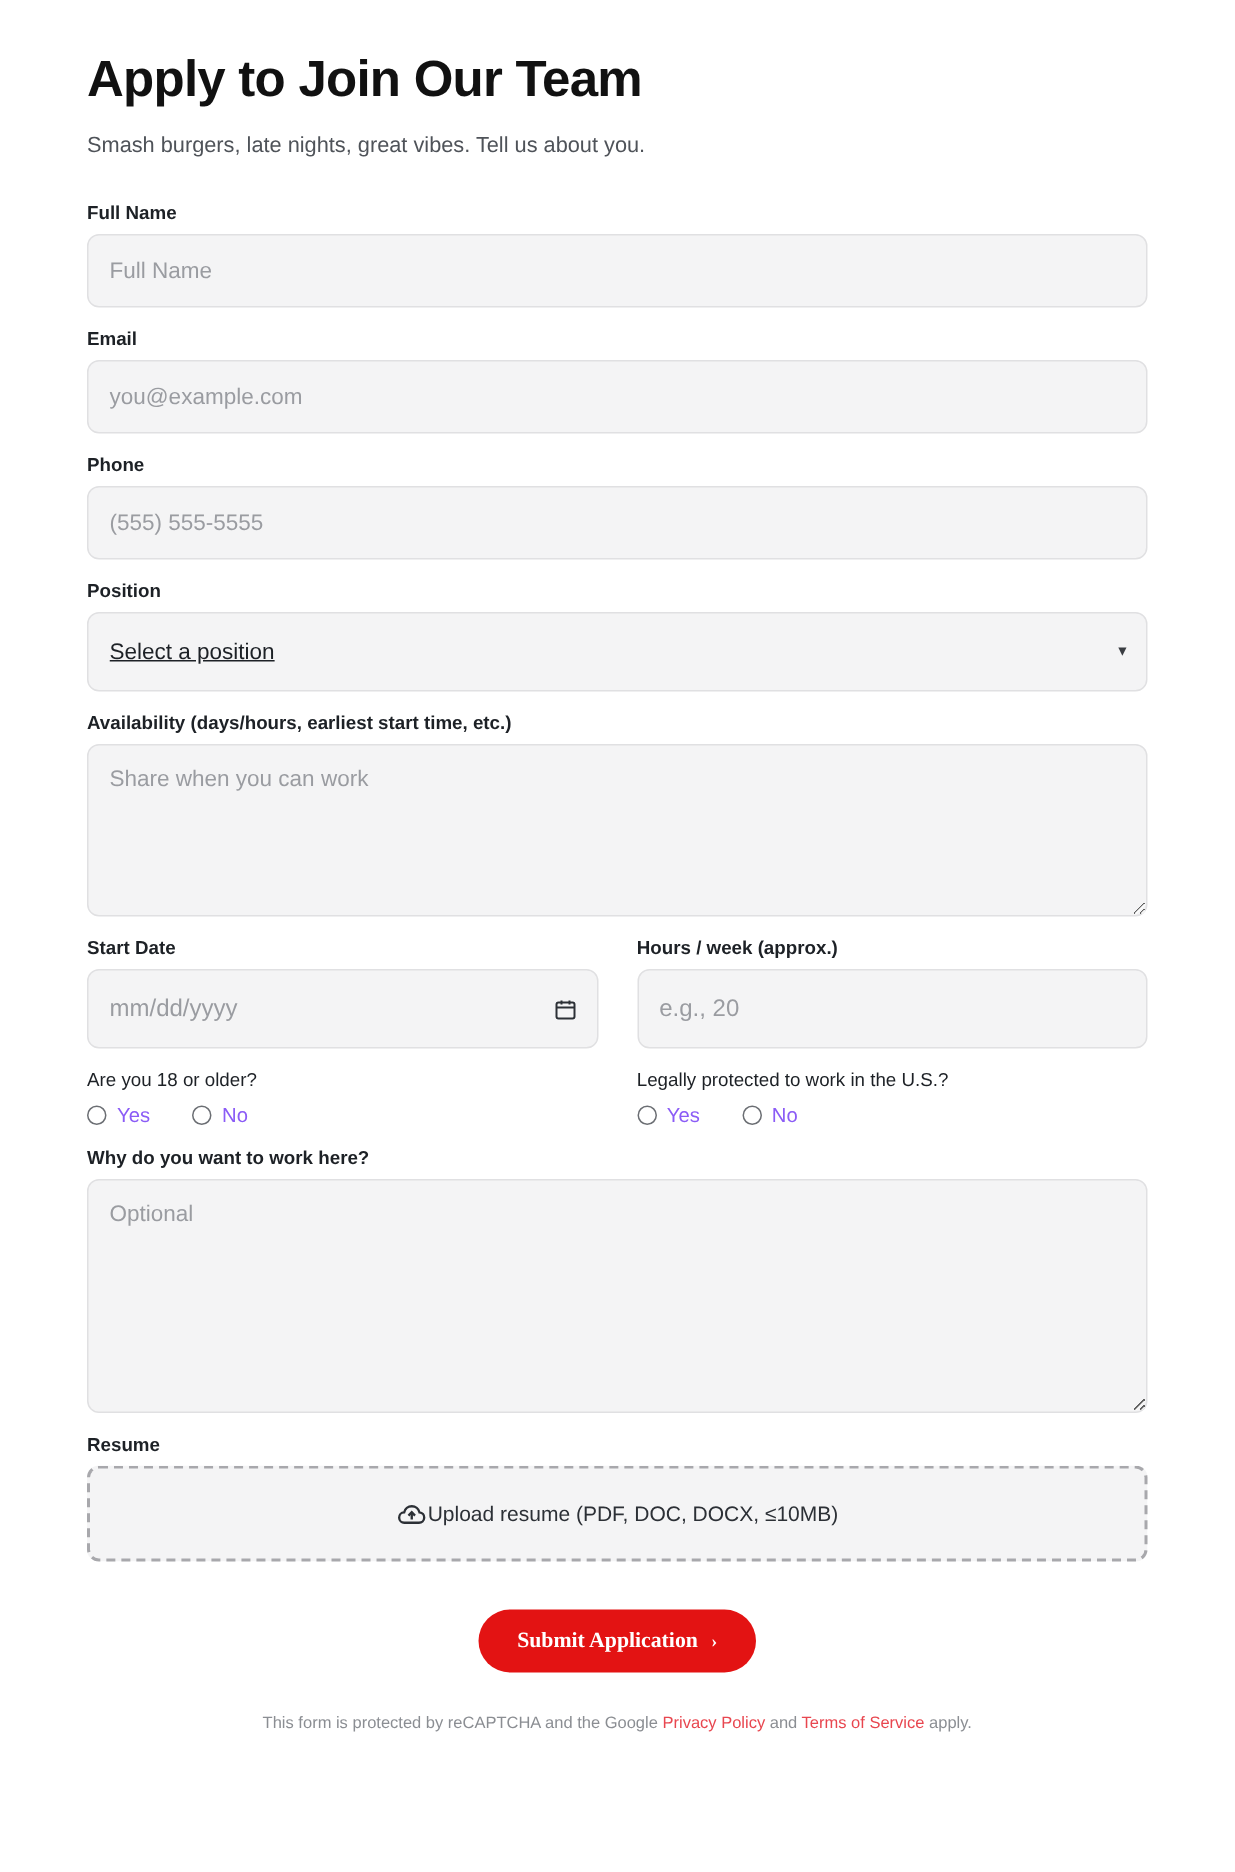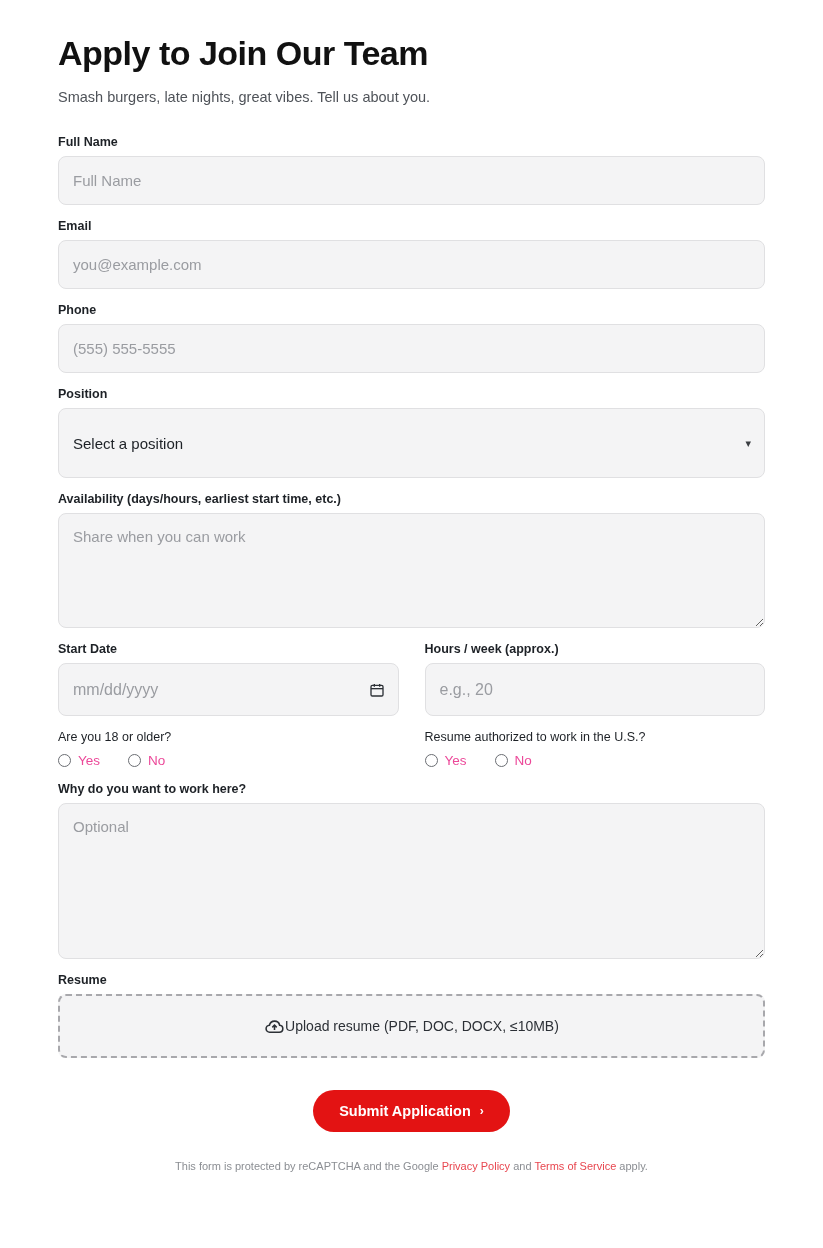--- a/index.html
+++ b/index.html
@@ -59,25 +59,26 @@
     padding: 12px 14px;
     outline: none;
   }
   .text-input { height: 49px; }
   .text-input::placeholder,
   .textarea-input::placeholder {
     color: #9a9ca1;
   }
   .select-wrap { position: relative; }
   .select-input {
-    height: 70px;
+    height: 53px;
     appearance: none;
     -webkit-appearance: none;
     padding-right: 36px;
     color: #1d2126;
+    text-decoration: underline;
   }
   .select-caret {
     position: absolute;
     right: 14px;
     top: 50%;
     transform: translateY(-50%);
     pointer-events: none;
     font-size: 11px;
     color: #3a3d42;
     line-height: 1;
@@ -117,21 +118,21 @@
     align-items: center;
     gap: 10px;
     margin-top: 2px;
   }
   .radio-opt {
     display: inline-flex;
     align-items: center;
     gap: 7px;
     margin-right: 18px;
     font-size: 13.5px;
-    color: #ec4899;
+    color: #8b5cf6;
   }
   .radio-dot {
     width: 13px;
     height: 13px;
     border: 1px solid #6b6e73;
     border-radius: 50%;
     background: #fff;
     display: inline-block;
   }
   .radio-question {
@@ -160,21 +161,21 @@
   .submit-wrap {
     display: flex;
     justify-content: center;
     margin-top: 32px;
   }
   .submit-btn {
     background: #e31313;
     color: #ffffff;
     border: none;
     border-radius: 999px;
-    font-family: Liberation Sans, sans-serif;
+    font-family: Liberation Serif, serif;
     font-size: 14.5px;
     font-weight: 700;
     padding: 0 26px;
     height: 42px;
     display: inline-flex;
     align-items: center;
     gap: 9px;
     cursor: pointer;
   }
   .submit-btn .chev { font-size: 12px; font-weight: 700; }
@@ -256,21 +257,21 @@
           <span class="radio-dot"></span>
           <span>Yes</span>
         </label>
         <label class="radio-opt">
           <span class="radio-dot"></span>
           <span>No</span>
         </label>
       </div>
     </div>
     <div class="col">
-      <span class="radio-question">Resume authorized to work in the U.S.?</span>
+      <span class="radio-question">Legally protected to work in the U.S.?</span>
       <div class="radio-row">
         <label class="radio-opt">
           <span class="radio-dot"></span>
           <span>Yes</span>
         </label>
         <label class="radio-opt">
           <span class="radio-dot"></span>
           <span>No</span>
         </label>
       </div>

